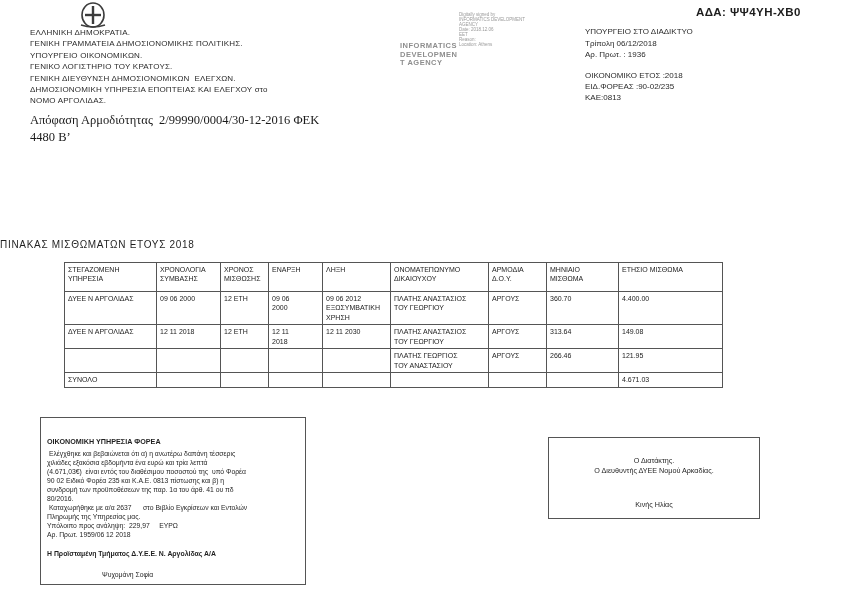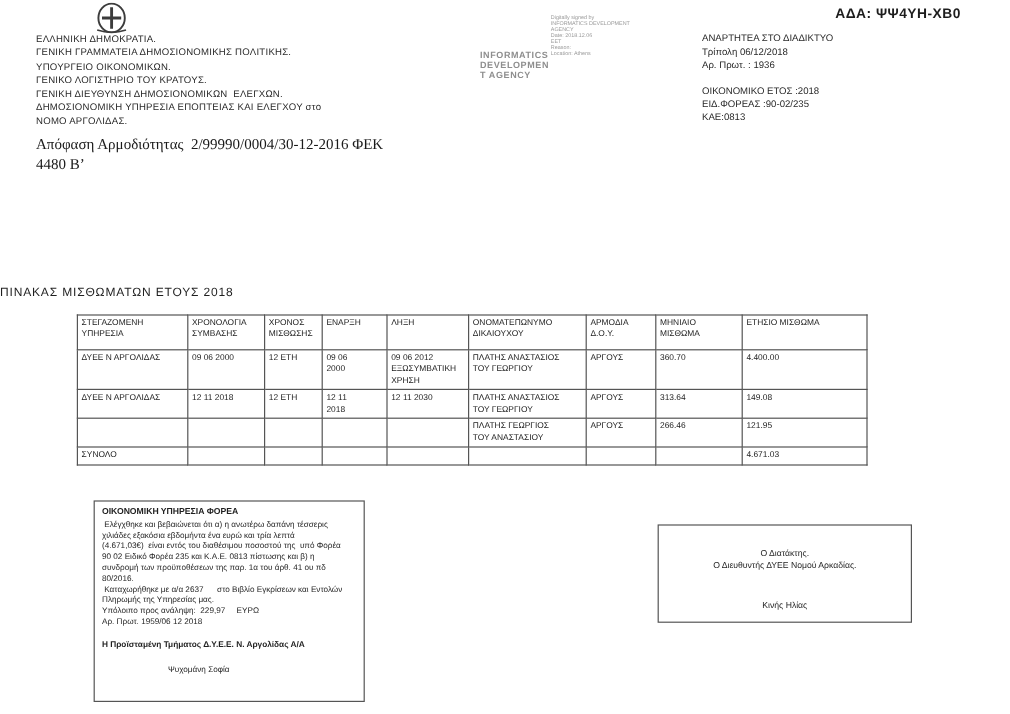--- a/index.html
+++ b/index.html
@@ -30,22 +30,22 @@
     border:1px solid #555; padding:2px 3px; vertical-align:top; text-align:left;
     font-weight:normal; white-space:pre-line; line-height:1.35; overflow:hidden;
   }
   .rents thead th { height:24px; }
   .rents tbody tr:nth-child(1) td { height:26px; }
   .rents tbody tr:nth-child(2) td { height:16px; }
   .rents tbody tr:nth-child(3) td { height:16px; }
   .rents tbody tr:nth-child(4) td { height:10px; }
 
   .approval-box {
-    position:absolute; top:417px; left:40px; width:226px; height:168px;
-    border:1px solid #555; box-sizing:border-box; padding:3px 6px; font-size:6.8px; color:#1f1f1f;margin-left:38px;
+    position:absolute; top:417px; left:40px; width:266px; height:168px;
+    border:1px solid #555; box-sizing:border-box; padding:19px 6px; font-size:6.8px; color:#1f1f1f;
   }
   .approval-box .box-title { font-weight:bold; font-size:7.2px; margin-bottom:3px; }
   .approval-box .box-body .line { line-height:9px; }
   .approval-box .head-line { margin-top:11px; font-weight:bold; font-size:6.9px; }
   .approval-box .signatory { margin-top:14px; margin-left:55px; }
 
   .auth-box {
     position:absolute; top:437px; left:548px; width:212px; height:82px;
     border:1px solid #555; box-sizing:border-box; text-align:center; font-size:7.2px;
     padding-top:18px; color:#1f1f1f;
@@ -92,21 +92,21 @@
   <div class="stamp-sig">
       <div class="line">Digitally signed by</div>
       <div class="line">INFORMATICS DEVELOPMENT AGENCY</div>
       <div class="line">Date: 2018.12.06</div>
       <div class="line">EET</div>
       <div class="line">Reason:</div>
       <div class="line">Location: Athens</div>
     </div>
 
   <div class="posting">
-      <div class="line">ΑΝΑΡΤΗΤΕΑ ΣΤΟ ΔΙΑΔΙΚΤΥΟ</div>
+      <div class="line">ΥΠΟΥΡΓΕΙΟ ΣΤΟ ΔΙΑΔΙΚΤΥΟ</div>
       <div class="line">Τρίπολη 06/12/2018</div>
       <div class="line">Αρ. Πρωτ. : 1936</div>
     </div>
   <div class="fiscal">
       <div class="line">ΟΙΚΟΝΟΜΙΚΟ ΕΤΟΣ :2018</div>
       <div class="line">ΕΙΔ.ΦΟΡΕΑΣ :90-02/235</div>
       <div class="line">ΚΑΕ:0813</div>
     </div>
 
   <div class="doc-title">ΠΙΝΑΚΑΣ ΜΙΣΘΩΜΑΤΩΝ ΕΤΟΥΣ 2018</div>

